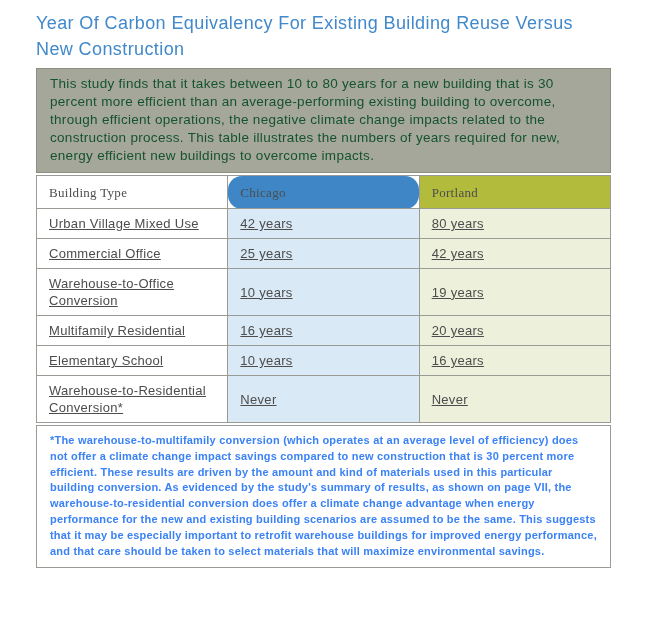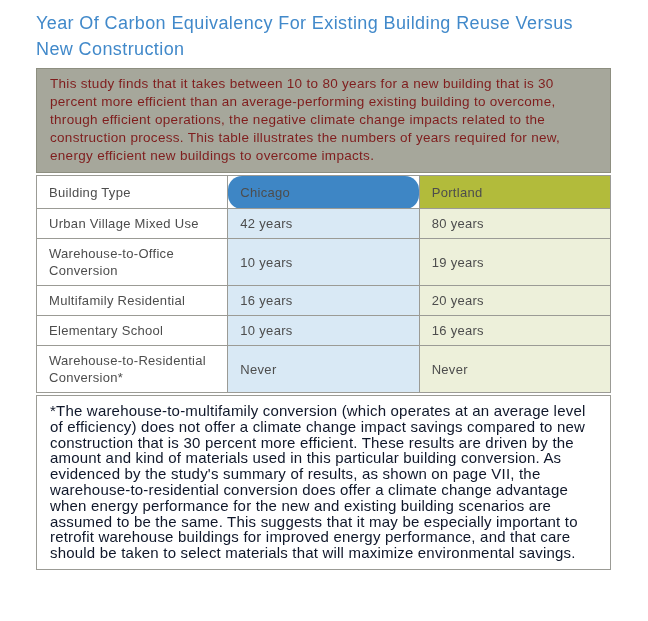--- a/index.html
+++ b/index.html
@@ -31,21 +31,21 @@
     letter-spacing: 0.4px;
     margin-bottom: 6px;
   }
   .summary {
     background: #a6a79b;
     border: 1px solid #8d8e80;
     padding: 6px 13px 7px 13px;
     margin-bottom: 2px;
   }
   .summary p {
-    color: #7f1d1d;
+    color: #14532d;
     font-size: 13.5px;
     line-height: 18px;
     letter-spacing: 0.3px;
   }
   table.equiv {
     width: 575px;
     border-collapse: collapse;
     table-layout: fixed;
   }
   table.equiv th, table.equiv td {
@@ -53,40 +53,41 @@
     font-size: 13px;
     font-weight: 400;
     text-align: left;
     vertical-align: middle;
     padding: 6px 8px 6px 12px;
     line-height: 17px;
     letter-spacing: 0.3px;
     color: #4d4d4d;
   }
   table.equiv { border: 1px solid #8f8f89; }
-  table.equiv th { height: 33px; }
-  table.equiv td { height: 29px; }
+  table.equiv th { height: 33px; font-family: Liberation Serif, serif; }
+  table.equiv td { height: 29px; text-decoration: underline; }
   tr.tall td { height: 45px; }
   th.col-type { background: #ffffff; color: #4d4d4d; }
   th.col-chicago { background: #3e86c5; color: #ffffff; border-radius: 14px; }
   th.col-portland { background: #b2bb3b; color: #ffffff; margin-top: 16px; }
   td.cell-type { background: #ffffff; }
   td.cell-chicago { background: #d9e9f5; }
   td.cell-portland { background: #edf0da; }
   .footnote {
     margin-top: 2px;
     border: 1px solid #9b9b95;
     background: #ffffff;
     padding: 7px 13px 8px 13px;
   }
   .footnote p {
-    color: #0f172a;
-    font-size: 15px;
+    color: #3b82f6;
+    font-size: 11px;
     line-height: 15.8px;
     letter-spacing: 0.2px;
+    font-weight: bold;
   }
 </style>
 </head>
 <body>
 
 <div class="page">
   <div class="content">
 
     <h1 class="title">Year Of Carbon Equivalency For Existing Building Reuse Versus New Construction</h1>
 
@@ -100,20 +101,25 @@
           <th class="col-type">Building Type</th>
           <th class="col-chicago">Chicago</th>
           <th class="col-portland">Portland</th>
         </tr>
       </thead>
       <tbody>
         <tr>
           <td class="cell-type">Urban Village Mixed Use</td>
           <td class="cell-chicago">42 years</td>
           <td class="cell-portland">80 years</td>
+        </tr>
+        <tr>
+          <td class="cell-type">Commercial Office</td>
+          <td class="cell-chicago">25 years</td>
+          <td class="cell-portland">42 years</td>
         </tr>
         <tr class="tall">
           <td class="cell-type">Warehouse-to-Office Conversion</td>
           <td class="cell-chicago">10 years</td>
           <td class="cell-portland">19 years</td>
         </tr>
         <tr>
           <td class="cell-type">Multifamily Residential</td>
           <td class="cell-chicago">16 years</td>
           <td class="cell-portland">20 years</td>

